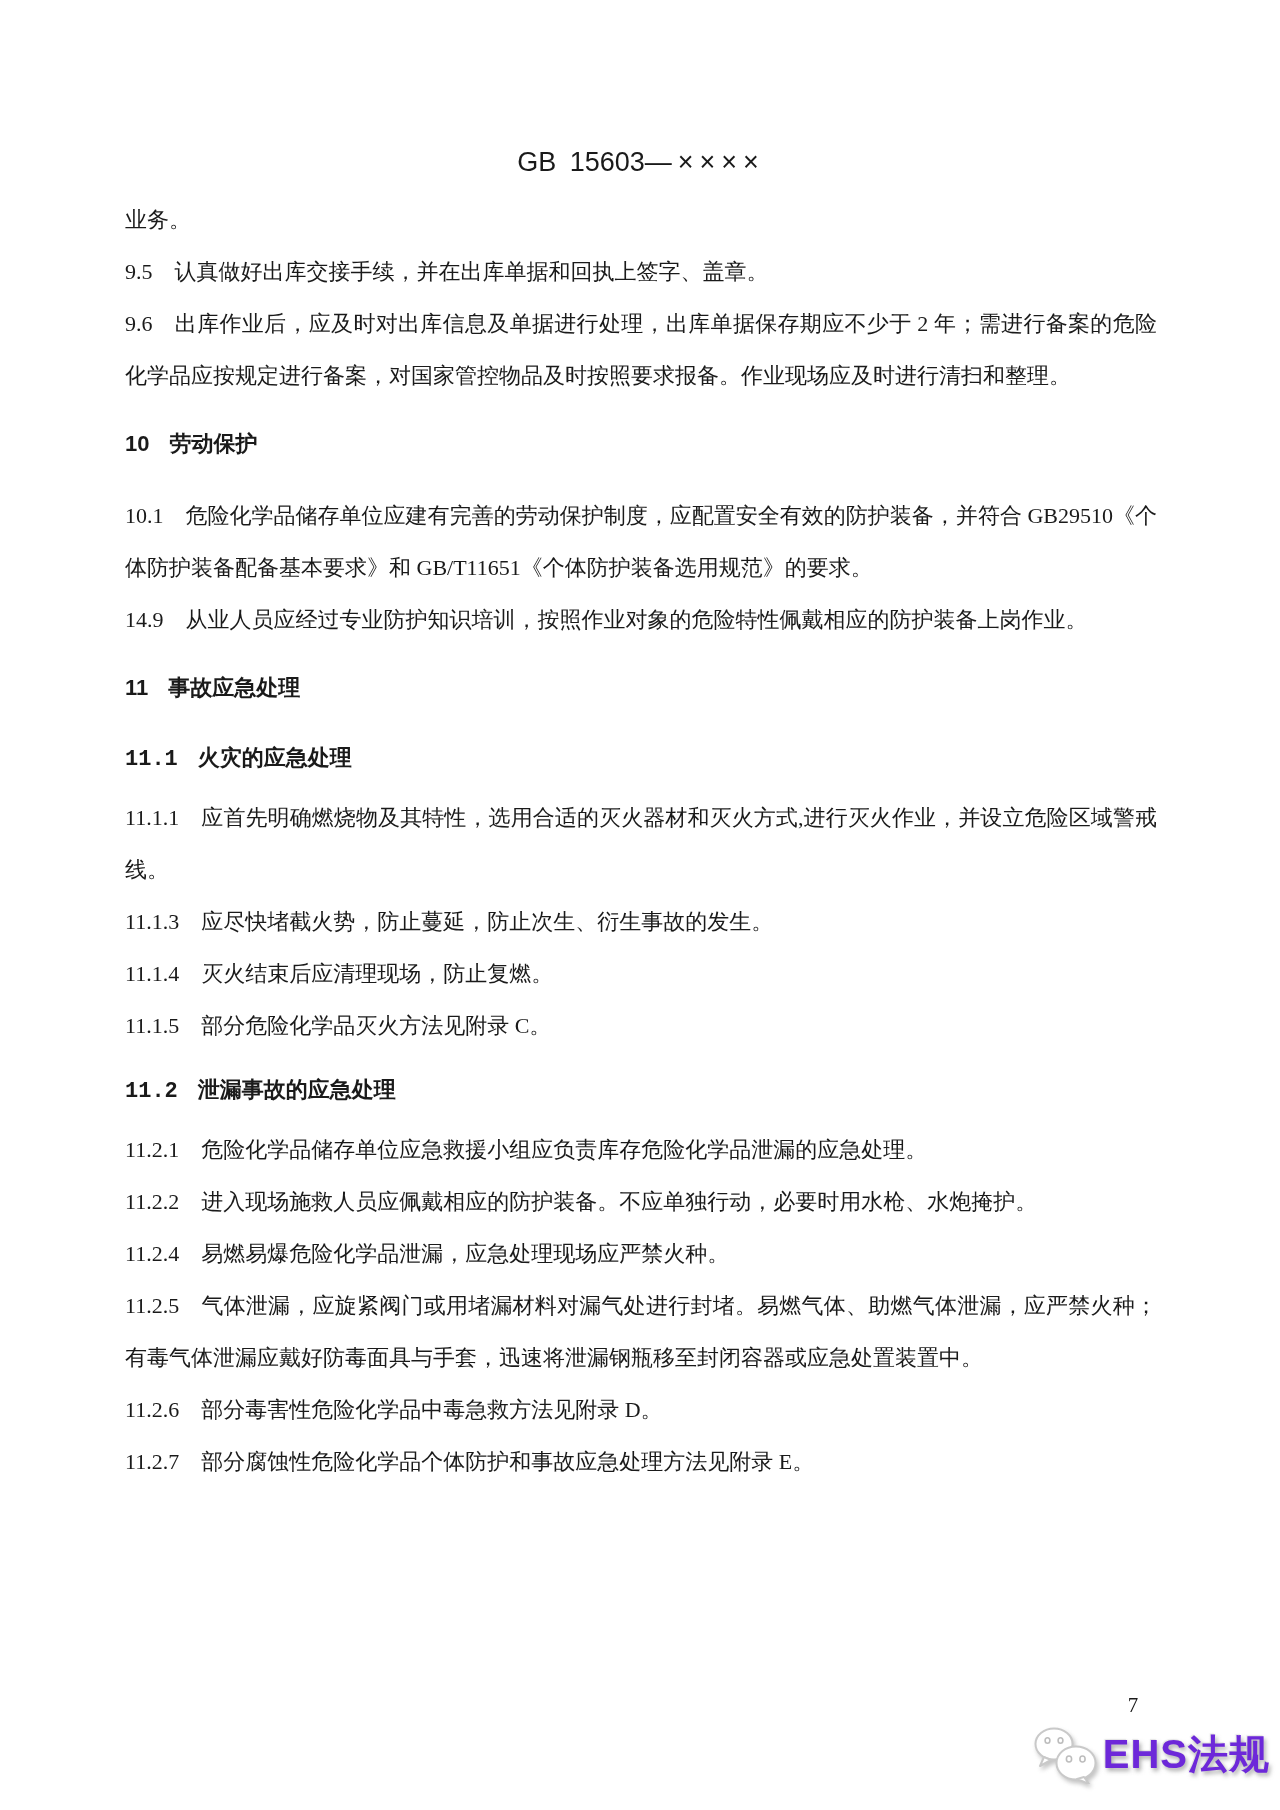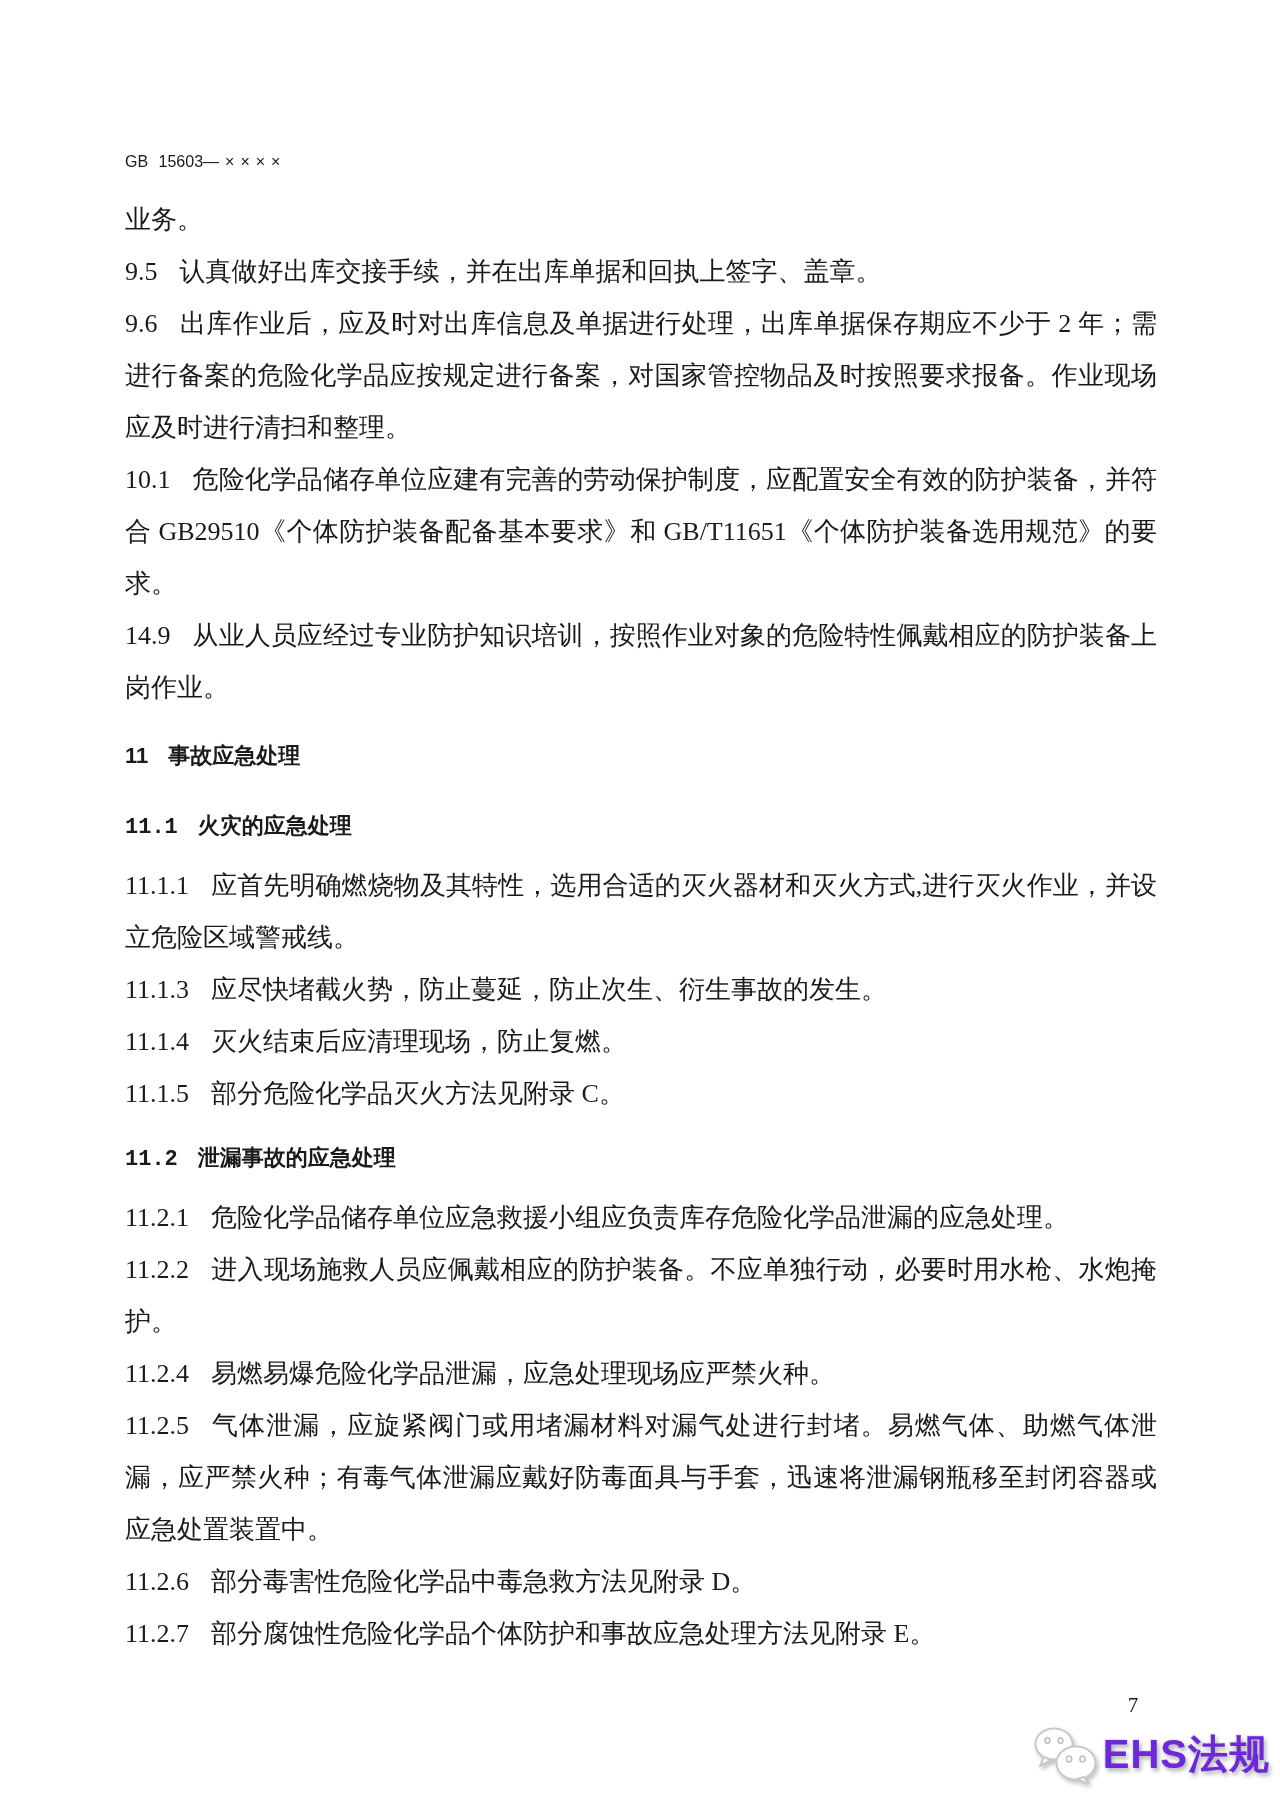--- a/index.html
+++ b/index.html
@@ -12,32 +12,32 @@
     font-family: "Liberation Serif", "DejaVu Serif", serif;
     color: #1a1a1a;
   }
   .flow {
     position: absolute;
     left: 125px;
     top: 136px;
     width: 1032px;
   }
   .hdr {
-    text-align: left;
+    text-align: center;
     font-family: "Liberation Sans", "DejaVu Sans", sans-serif;
-    font-size: 16px;
+    font-size: 27px;
     line-height: 52px;
     margin-bottom: 6px;
     word-spacing: 6px;
     white-space: nowrap;
   }
   .hdr .sfx { letter-spacing: 6px; }
   .para {
     margin: 0;
-    font-size: 26px;
+    font-size: 22px;
     line-height: 52px;
     text-align: justify;
   }
   .para .num { margin-right: 22px; }
   .h2, .h3 {
     margin: 0;
     font-family: "Liberation Sans", "DejaVu Sans", sans-serif;
     font-weight: bold;
     font-size: 22px;
     line-height: 52px;
@@ -82,20 +82,21 @@
   <div class="flow">
 
     <div class="hdr"><span>GB 15603</span><span class="sfx">—××××</span></div>
 
     <p class="para"><span class="txt">业务。</span></p>
 
     <p class="para"><span class="num">9.5</span><span class="txt">认真做好出库交接手续，并在出库单据和回执上签字、盖章。</span></p>
 
     <p class="para"><span class="num">9.6</span><span class="txt">出库作业后，应及时对出库信息及单据进行处理，出库单据保存期应不少于 2 年；需进行备案的危险化学品应按规定进行备案，对国家管控物品及时按照要求报备。作业现场应及时进行清扫和整理。</span></p>
 
+    <div class="h2"><span class="num">10</span><span class="txt">劳动保护</span></div>
 
     <p class="para"><span class="num">10.1</span><span class="txt">危险化学品储存单位应建有完善的劳动保护制度，应配置安全有效的防护装备，并符合 GB29510《个体防护装备配备基本要求》和 GB/T11651《个体防护装备选用规范》的要求。</span></p>
 
     <p class="para"><span class="num">14.9</span><span class="txt">从业人员应经过专业防护知识培训，按照作业对象的危险特性佩戴相应的防护装备上岗作业。</span></p>
 
     <div class="h2"><span class="num">11</span><span class="txt">事故应急处理</span></div>
 
     <div class="h3"><span class="num">11.1</span><span class="txt">火灾的应急处理</span></div>
 
     <p class="para"><span class="num">11.1.1</span><span class="txt">应首先明确燃烧物及其特性，选用合适的灭火器材和灭火方式,进行灭火作业，并设立危险区域警戒线。</span></p>

